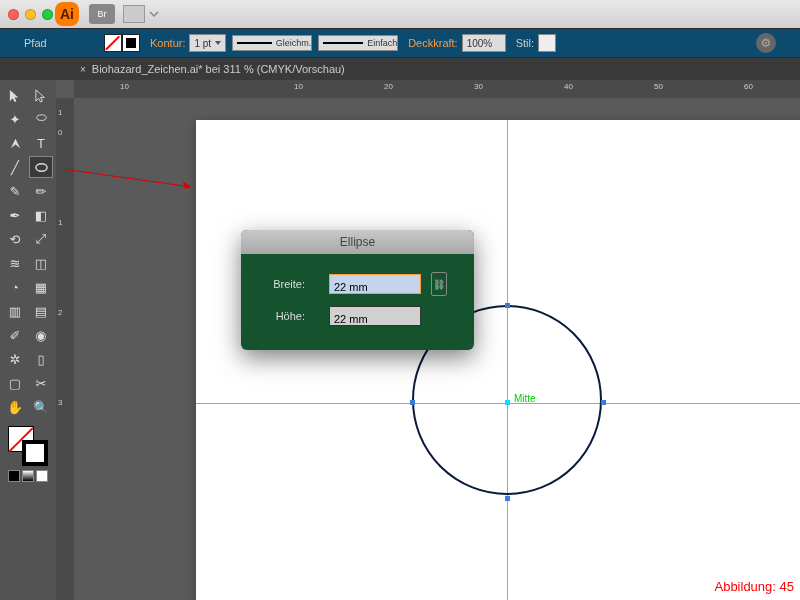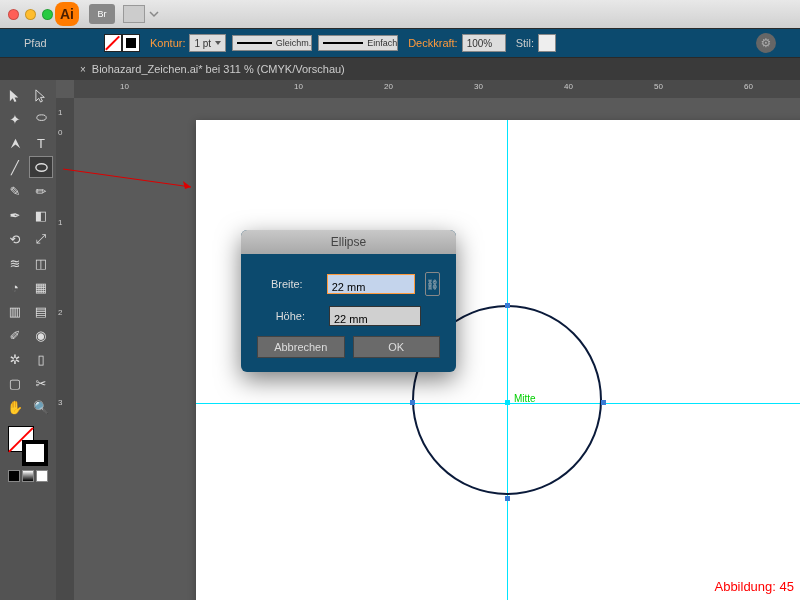--- a/index.html
+++ b/index.html
@@ -46,21 +46,21 @@
 .ruler-h .ticklbl { position:absolute; top:2px; font-size:8px; color:#ccc; }
 .ruler-v { position:absolute; top:18px; left:0; bottom:0; width:18px; background:#4a4a4a; }
 .ruler-v .ticklbl { position:absolute; left:2px; font-size:8px; color:#ccc; }
 .artboard { position:absolute; top:40px; left:140px; width:620px; height:560px; background:#fff; box-shadow: 0 2px 8px rgba(0,0,0,0.3);}
 .guide-v { position:absolute; top:40px; bottom:0; left:451px; width:1px; background:#00e5ff; }
 .guide-h { position:absolute; left:140px; right:0; top:323px; height:1px; background:#00e5ff; }
 .circle { position:absolute; top:225px; left:356px; width:190px; height:190px; border:2.5px solid #0a1a3a; border-radius:50%; }
 .anchor { position:absolute; width:5px; height:5px; background:#3a7bd5; }
 .mitte { position:absolute; top:313px; left:458px; color:#00d000; font-size:10px; }
 .abb { position:absolute; bottom:6px; right:6px; color:#ff0000; font-size:13px; }
-.dialog { position:absolute; top:150px; left:185px; width:215px; background:#0c4a6e; border-radius:6px; box-shadow: 0 8px 24px rgba(0,0,0,0.5); }
+.dialog { position:absolute; top:150px; left:185px; width:233px; background:#14532d; border-radius:6px; box-shadow: 0 8px 24px rgba(0,0,0,0.5); }
 .dlg-title { height:24px; background:linear-gradient(#c8c8c8,#a8a8a8); border-radius:6px 6px 0 0; text-align:center; font-size:12px; color:#444; line-height:24px; }
 .dlg-body { padding: 18px 16px 14px; }
 .fldrow { display:flex; align-items:center; margin-bottom:10px; }
 .fldlbl { width:48px; text-align:right; font-size:11px; color:#ddd; margin-right:24px;}
 .fldinp { width:92px; height:20px; background:#d0d0d0; border:1px solid #333; font-size:11px; color:#000; padding:0 4px; display:flex; align-items:flex-end;}
 .fldinp.act { border:1px solid #ff9a3c; background:#c4d4ec;}
 .linkicon { margin-left:10px; width:16px; height:24px; border:1px solid #888; border-radius:2px; display:flex; align-items:center; justify-content:center; color:#ccc; font-size:10px;}
 .btnrow { display:flex; gap:8px; margin-top:8px;}
 .dlgbtn { flex:1; height:22px; background:#6a6a6a; border:1px solid #444; color:#ddd; font-size:11px; display:flex; align-items:center; justify-content:center; cursor:pointer;}
 .arrow { position:absolute; pointer-events:none; }
@@ -225,20 +225,16 @@
               <span>22 mm</span>
             </div>
           <div class="linkicon">⛓</div>
         </div>
         <div class="fldrow">
           <span class="fldlbl">Höhe:</span>
           <div class="fldinp">
               <span>22 mm</span>
             </div>
         </div>
-        <div class="btnrow">
-          <div class="dlgbtn">Abbrechen</div>
-          <div class="dlgbtn">OK</div>
-        </div>
       </div>
     </div>
   </div>
 </div>
 
 </body></html>

